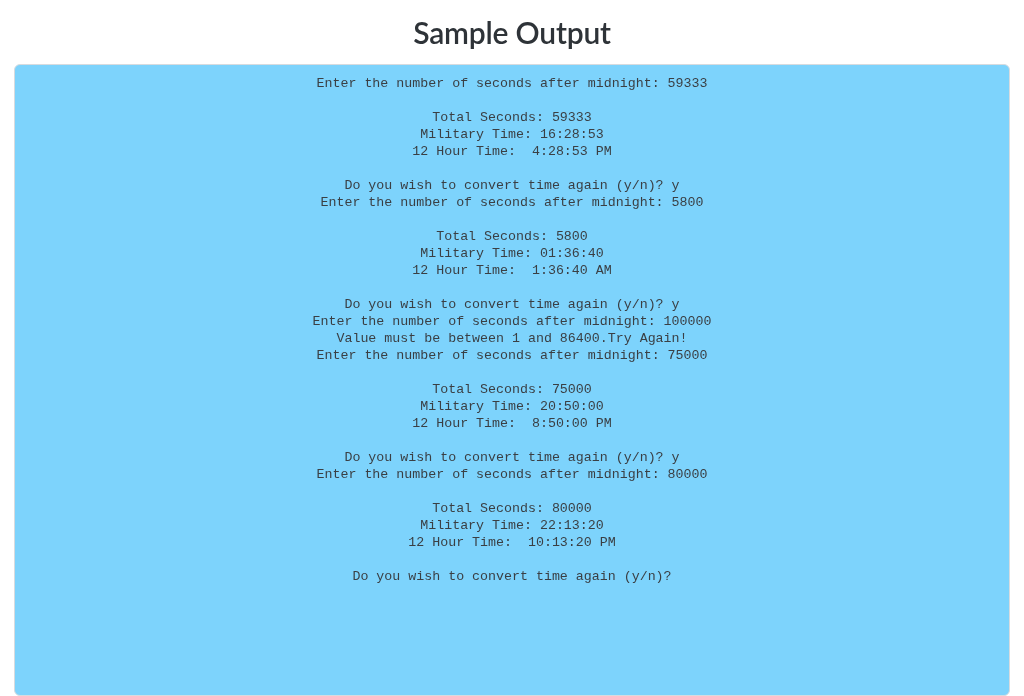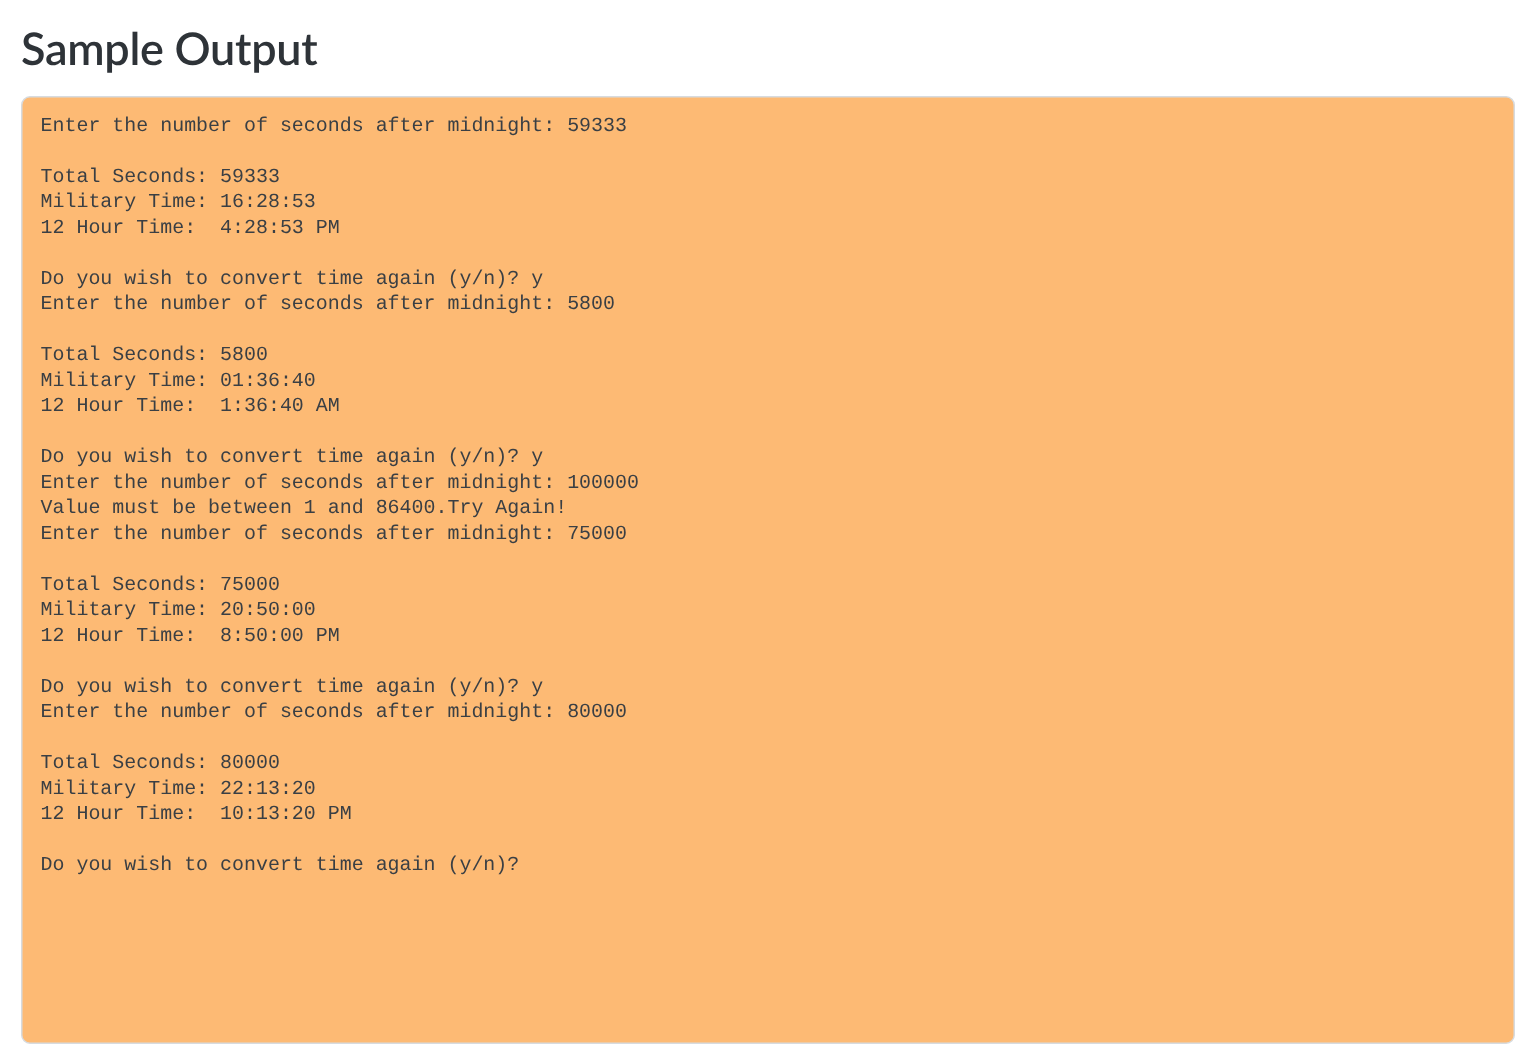--- a/index.html
+++ b/index.html
@@ -1,35 +1,36 @@
 <!DOCTYPE html>
 <html><head>
   <meta charset="utf-8">
   <style>
     * {
       margin: 0;
       padding: 0;
       box-sizing: border-box;
+      text-align: center;
     }
     body {
       font-family: -apple-system, BlinkMacSystemFont, "Segoe UI", "Lato", "Helvetica Neue", Arial, sans-serif;
       background: #ffffff;
       color: #333;
       padding: 14px;
       width: 1024px;
     }
     h2.heading {
       font-size: 30px;
       font-weight: 600;
       color: #2e3338;
       margin-bottom: 14px;
       letter-spacing: -0.2px;
     }
     pre.output-box {
-      background: #fdba74;
+      background: #7dd3fc;
       border: 1px solid #d7dbdf;
       border-radius: 6px;
       padding: 10px 12px;
       font-family: "SFMono-Regular", Consolas, "Liberation Mono", Menlo, Courier, monospace;
       font-size: 13.3px;
       line-height: 17px;
       color: #3a3f44;
       white-space: pre;
       min-height: 632px;
       overflow: auto;

